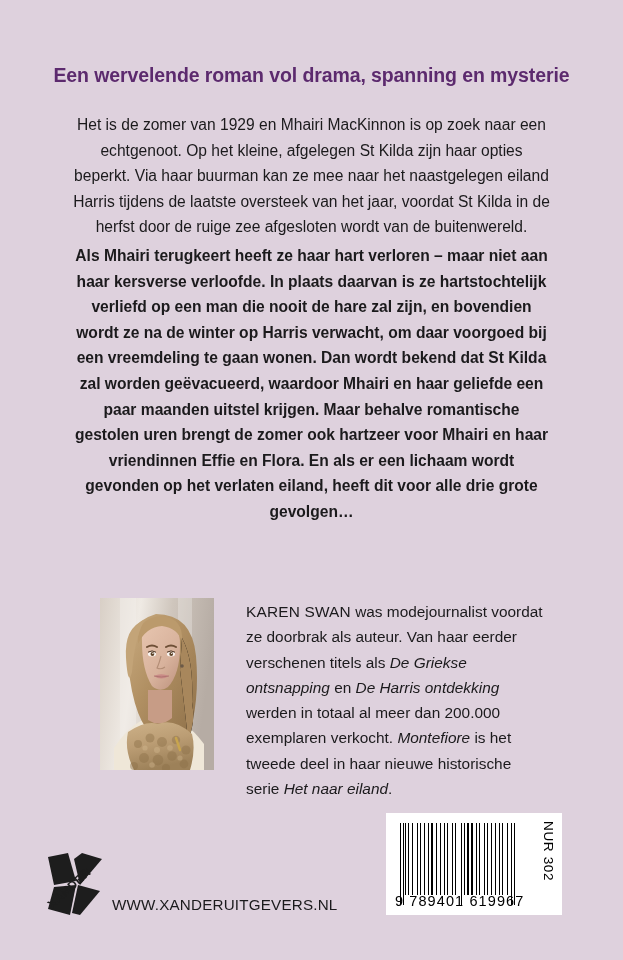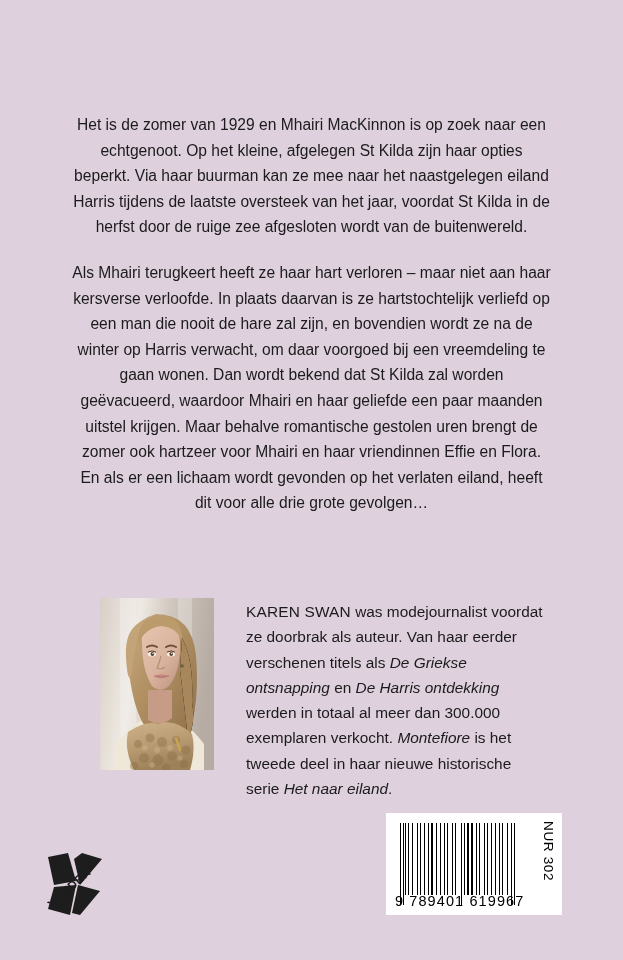--- a/index.html
+++ b/index.html
@@ -37,21 +37,21 @@
   .blurb {
     position: absolute;
     left: 72px;
     width: 479px;
     text-align: center;
     color: #1b1a1c;
     font-size: 15.6px;
     line-height: 25.6px;
   }
   .blurb-1 { top: 112px; }
-  .blurb-2 { top: 260px; }
+  .blurb-2 { top: 243px; font-weight: bold; }
 
   
   .quote-block {
     position: absolute;
     left: 52px;
     width: 519px;
     top: 484px;
     text-align: center;
   }
   .quote-text {
@@ -154,20 +154,21 @@
     color: #1b1a1c;
     font-size: 15.2px;
     letter-spacing: 0.2px;
   }
 </style>
 </head>
 <body>
 
 <div class="cover">
 
+  <div class="headline">Een wervelende roman vol drama, spanning en mysterie</div>
 
   <div class="blurb blurb-1">Het is de zomer van 1929 en Mhairi MacKinnon is op zoek naar een echtgenoot. Op het kleine, afgelegen St Kilda zijn haar opties beperkt. Via haar buurman kan ze mee naar het naastgelegen eiland Harris tijdens de laatste oversteek van het jaar, voordat St Kilda in de herfst door de ruige zee afgesloten wordt van de buitenwereld.</div>
 
   <div class="blurb blurb-2">Als Mhairi terugkeert heeft ze haar hart verloren – maar niet aan haar kersverse verloofde. In plaats daarvan is ze hartstochtelijk verliefd op een man die nooit de hare zal zijn, en bovendien wordt ze na de winter op Harris verwacht, om daar voorgoed bij een vreemdeling te gaan wonen. Dan wordt bekend dat St Kilda zal worden geëvacueerd, waardoor Mhairi en haar geliefde een paar maanden uitstel krijgen. Maar behalve romantische gestolen uren brengt de zomer ook hartzeer voor Mhairi en haar vriendinnen Effie en Flora. En als er een lichaam wordt gevonden op het verlaten eiland, heeft dit voor alle drie grote gevolgen…</div>
 
 
   <div class="author-photo">
     <svg class="photo-svg" viewBox="0 0 114 172" preserveAspectRatio="xMidYMid slice">
       <defs>
         <linearGradient id="bgGrad" x1="0" y1="0" x2="1" y2="0.2">
@@ -249,21 +250,21 @@
         <circle cx="52" cy="167" r="2.8"></circle>
       </g>
 
       <path d="M76 140 L80 152" stroke="#c8a54e" stroke-width="2.4" stroke-linecap="round"></path>
 
       <circle cx="82" cy="68" r="1.8" fill="#6b5a48"></circle>
     </svg>
   </div>
 
   <div class="author-bio">
-    <b>KAREN SWAN</b><span> was modejournalist voordat ze doorbrak als auteur. Van haar eerder verschenen titels als </span><i>De Griekse ontsnapping</i><span> en </span><i>De Harris ontdekking</i><span> werden in totaal al meer dan 300.000 exemplaren verkocht. </span><i>Montefiore</i><span> is het tweede deel in haar nieuwe historische serie </span><i>Het naar eiland</i><span>.</span>
+    <b>KAREN SWAN</b><span> was modejournalist voordat ze doorbrak als auteur. Van haar eerder verschenen titels als </span><i>De Griekse ontsnapping</i><span> en </span><i>De Harris ontdekking</i><span> werden in totaal al meer dan 200.000 exemplaren verkocht. </span><i>Montefiore</i><span> is het tweede deel in haar nieuwe historische serie </span><i>Het naar eiland</i><span>.</span>
   </div>
 
   <div class="barcode-box">
     <div class="barcode-bars" id="bars">
         <span class="bar tall" style="width: 1px;"></span>
         <span class="bar tall" style="width: 1px; background: transparent;"></span>
         <span class="bar tall" style="width: 1px;"></span>
         <span class="bar" style="width: 1px; background: rgb(0, 0, 0);"></span>
         <span class="bar" style="width: 1px; background: transparent;"></span>
         <span class="bar" style="width: 2px; background: rgb(0, 0, 0);"></span>
@@ -331,14 +332,15 @@
     <svg width="60" height="66" viewBox="0 0 60 66">
       <polygon points="2,6 22,2 30,30 8,34" fill="#1d1d1d"></polygon>
       <polygon points="36,2 56,8 34,34 28,8" fill="#1d1d1d"></polygon>
       <polygon points="8,36 30,34 24,64 2,58" fill="#1d1d1d"></polygon>
       <polygon points="32,34 54,40 34,64 26,62" fill="#1d1d1d"></polygon>
       <text x="6" y="58" fill="#1d1d1d" font-family="Liberation Sans, sans-serif" font-size="12" font-weight="bold" letter-spacing="0.5" transform="rotate(-42 6 58)">XANDER</text>
       <text x="30" y="34" fill="#ffffff" font-family="Liberation Sans, sans-serif" font-size="12" font-weight="bold" letter-spacing="0.5" transform="rotate(-42 30 34)" opacity="0"></text>
     </svg>
   </div>
 
+  <div class="site-url">WWW.XANDERUITGEVERS.NL</div>
 
 </div>
 
 </body></html>

